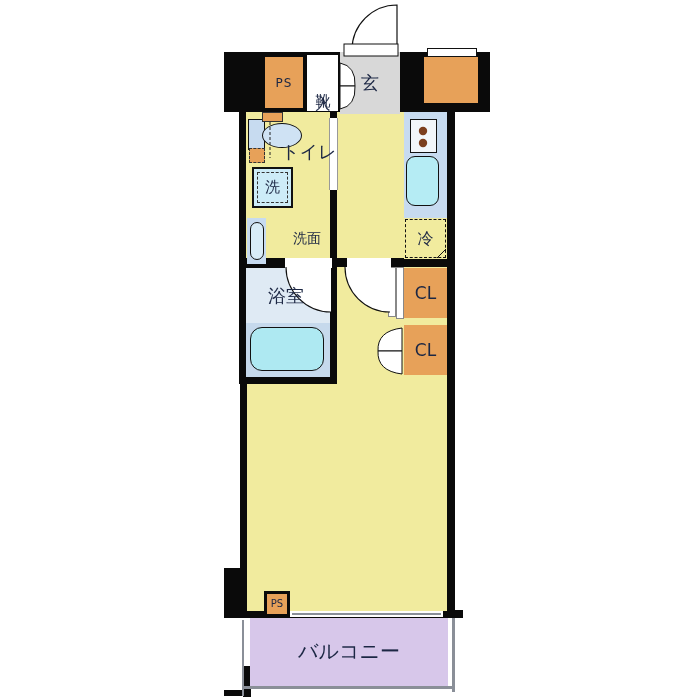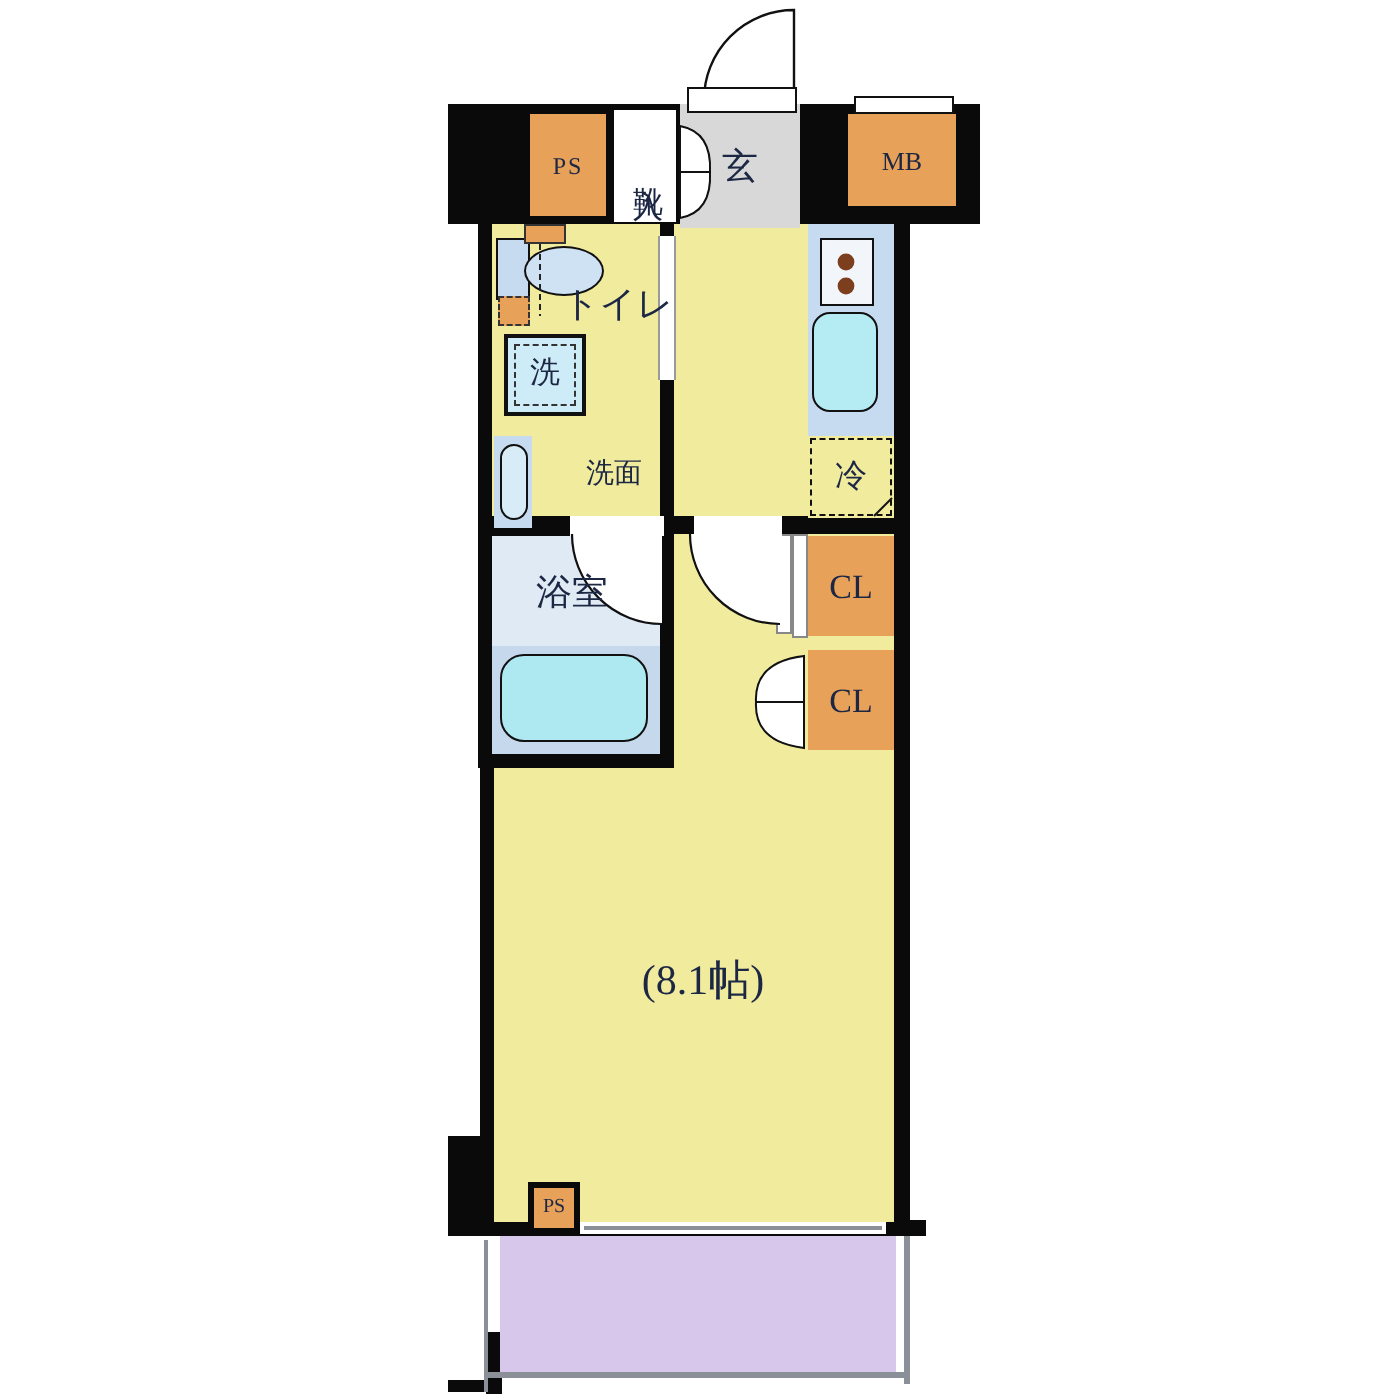--- a/index.html
+++ b/index.html
@@ -10,21 +10,21 @@
   .yellow{background:var(--room_yellow);}
   .orange{background:var(--service_orange);}
   .gray{background:var(--entrance_gray);}
   .blue{background:var(--water_blue);}
   .bathu{background:var(--bath_floor);}
   .bathl{background:var(--bath_lower);}
   .lav{background:var(--balcony_lavender);}
   .whitebox{background:#fff;}
   .grayline{background:#8a8f98;}
   .label{position:absolute;box-sizing:border-box;color:var(--text_navy);line-height:1;
-         display:flex;align-items:center;justify-content:center;white-space:nowrap;font-family:Liberation Serif, serif;}
+         display:flex;align-items:center;justify-content:center;white-space:nowrap;}
   .vert{writing-mode:vertical-rl;text-orientation:upright;letter-spacing:2px;}
   .fix{border:1.4px solid #111;}
   svg{position:absolute;left:0;top:0;pointer-events:none;}
 </style>
 </head>
 <body>
 
 <div class="plan">
 
   <div class="abs wall" style="left:224px;top:52px;width:266px;height:60px;"></div>
@@ -116,23 +116,22 @@
     <path d="M 270 122 V 158" stroke="#222" stroke-width="1" stroke-dasharray="3,2" fill="none"></path>
 
     <path d="M 437 258 L 446 249" stroke="#111" stroke-width="1" fill="none"></path>
 
     <path d="M 292 614 H 441" stroke="#8a8f98" stroke-width="2" fill="none"></path>
   </svg>
 
   <div class="label" style="left:265px;top:57px;width:38px;height:51px;font-size:12px;letter-spacing:1px;">PS</div>
   <div class="label vert" style="left:307px;top:55px;width:31px;height:56px;font-size:15px;">靴入</div>
   <div class="label" style="left:340px;top:56px;width:60px;height:54px;font-size:18px;">玄</div>
-  <div class="label" style="left:424px;top:57px;width:54px;height:46px;font-size:13px;">MB</div>
   <div class="label" style="left:278px;top:143px;width:62px;height:18px;font-size:18px;">トイレ</div>
   <div class="label" style="left:252px;top:167px;width:41px;height:41px;font-size:15px;">洗</div>
   <div class="label" style="left:277px;top:228px;width:60px;height:19px;font-size:14px;">洗面</div>
   <div class="label" style="left:405px;top:219px;width:41px;height:39px;font-size:16px;">冷</div>
   <div class="label" style="left:251px;top:287px;width:70px;height:18px;font-size:18px;">浴室</div>
   <div class="label" style="left:404px;top:268px;width:43px;height:50px;font-size:17px;">CL</div>
   <div class="label" style="left:404px;top:325px;width:43px;height:50px;font-size:17px;">CL</div>
-  <div class="label" style="left:249px;top:478px;width:205px;height:24px;font-size:21px;">(8.1帖)</div>
+  <div class="label" style="left:250px;top:641px;width:198px;height:20px;font-size:20px;">バルコニー</div>
 
 </div>
 
 </body></html>

